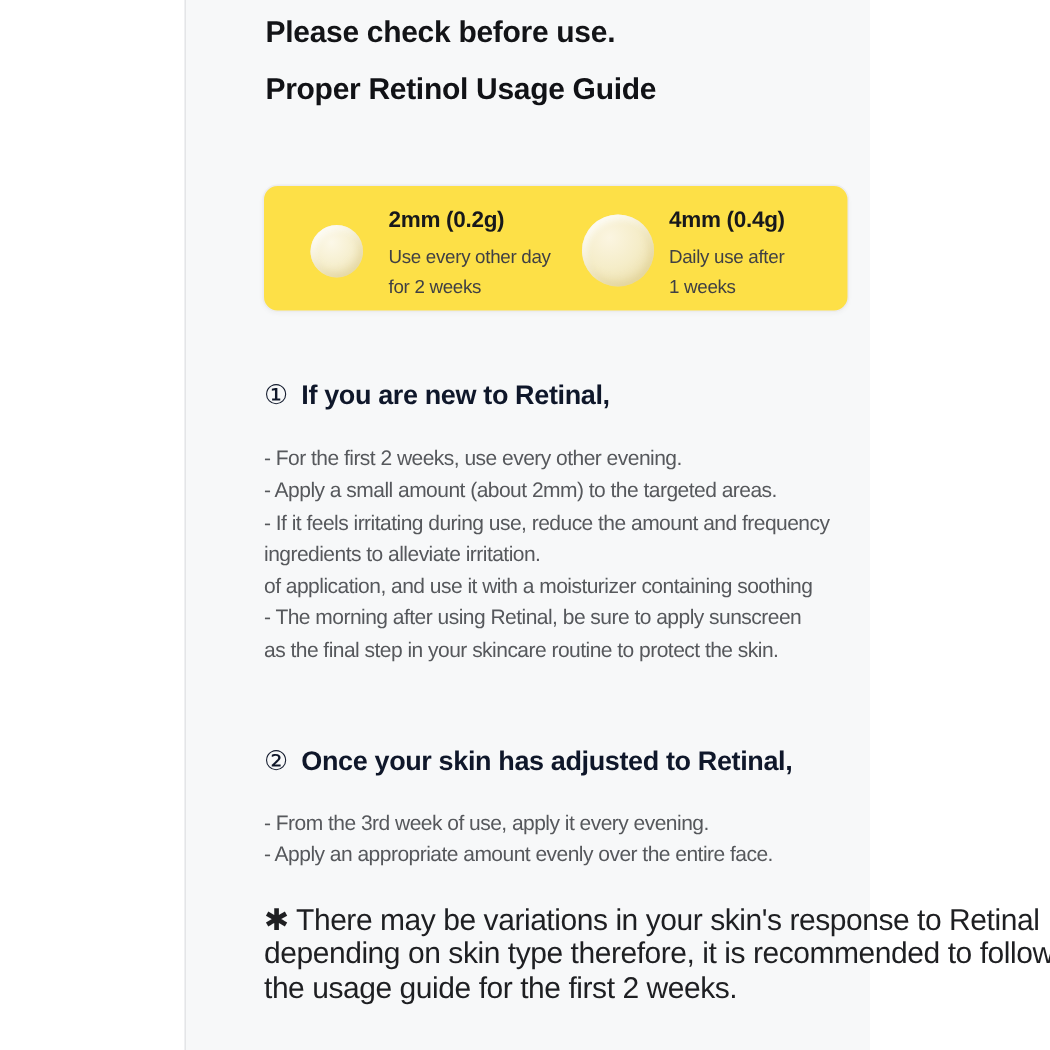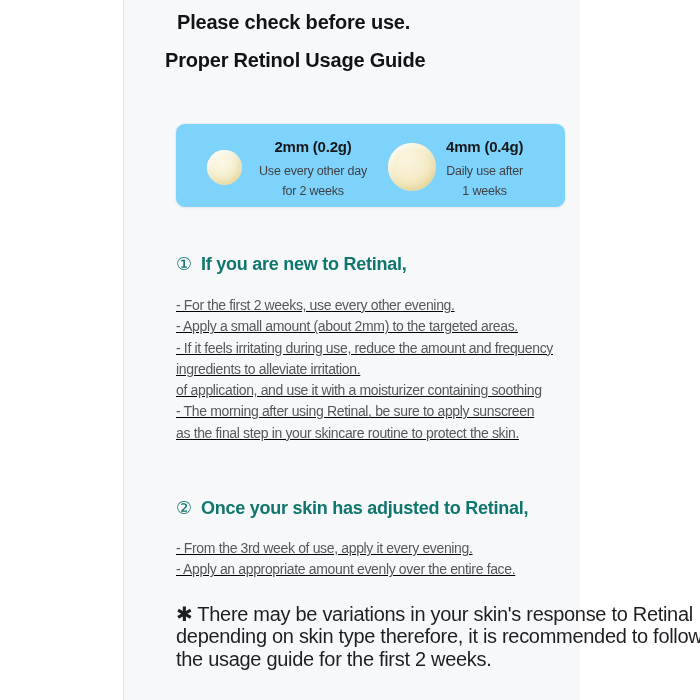--- a/index.html
+++ b/index.html
@@ -5,47 +5,47 @@
   * { margin:0; padding:0; box-sizing:border-box; }
   html,body { width:700px; height:700px; background:#ffffff; overflow:hidden;
     font-family:"Liberation Sans","DejaVu Sans",sans-serif; }
   .canvas { position:relative; width:700px; height:700px; background:#ffffff; }
 
   .panel { position:absolute; left:123px; top:0; width:457px; height:700px;
     background:#f7f8f9; border-left:1px solid #e4e5e7; }
 
   .title1 { position:absolute; left:53px; top:11px; font-size:20px; font-weight:600;
     color:#131417; letter-spacing:-0.2px; white-space:nowrap; }
-  .title2 { position:absolute; left:41px; top:49px; font-size:20px; font-weight:700;
+  .title2 { position:absolute; left:53px; top:49px; font-size:20px; font-weight:700;
     color:#111216; letter-spacing:-0.2px; white-space:nowrap; }
 
   .card { position:absolute; left:51px; top:123px; width:391px; height:85px;
-    background:#7dd3fc; border:1px solid #ececef; border-radius:10px;
-    box-shadow:0 1px 3px rgba(20,20,40,0.03);text-align:center; }
+    background:#fde047; border:1px solid #ececef; border-radius:10px;
+    box-shadow:0 1px 3px rgba(20,20,40,0.03); }
   .drop { position:absolute; border-radius:50%; display:block;
     box-shadow: inset -2px -3px 6px rgba(205,185,115,0.35), inset 2px 3px 5px rgba(255,255,255,0.85); }
   .drop-small { left:31px; top:26px; width:35px; height:35px;
     background:radial-gradient(circle at 40% 33%, #fcf8e8 0%, #f6efcf 48%, #f0e6ba 80%, #ebdfac 100%); }
   .drop-large { left:212px; top:19px; width:48px; height:48px;
     background:radial-gradient(circle at 38% 32%, #fbf5e1 0%, #f5edc9 45%, #eee2b0 78%, #e8dca4 100%); }
   .dose { position:absolute; top:14px; }
   .dose-1 { left:83px; }
   .dose-2 { left:270px; }
   .amount { font-size:15px; font-weight:600; color:#17181b; letter-spacing:-0.2px;
     margin-bottom:6px; white-space:nowrap; }
   .cap { font-size:12.5px; color:#404044; line-height:20px; letter-spacing:-0.2px;
     white-space:nowrap; }
 
   .heading { position:absolute; left:52px; font-size:18px; font-weight:600;
-    color:#0f766e; letter-spacing:-0.25px; white-space:nowrap; }
+    color:#0f172a; letter-spacing:-0.25px; white-space:nowrap; }
   .h1 { top:253px; }
   .h2 { top:497px; }
   .heading .num { margin-right:9px; font-weight:500; }
 
-  .para { position:absolute; left:52px;text-decoration:underline; }
+  .para { position:absolute; left:52px; }
   .p1 { top:295px; }
   .p2 { top:538px; }
   .para .line { font-size:14px; line-height:21.3px; color:#56585c;
     letter-spacing:-0.35px; white-space:nowrap; }
 
   .footnote { position:absolute; left:52px; top:603px; }
   .footnote .line { font-size:20px; line-height:22.3px; color:#1e1f22;
     font-weight:500; letter-spacing:-0.3px; white-space:nowrap; }
 </style>
 </head>

